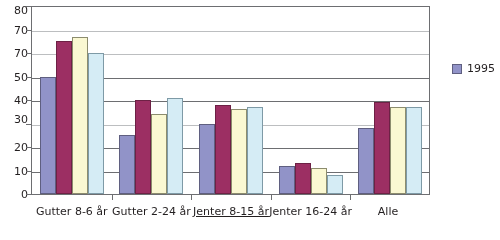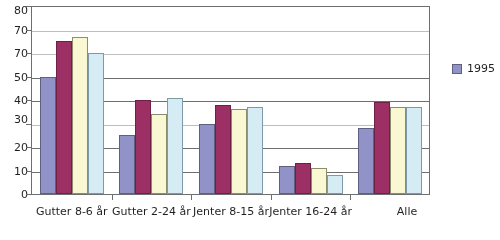--- a/index.html
+++ b/index.html
@@ -217,25 +217,25 @@
         <div class="bar s1" title="Alle 2000: 39" style="left: 23.8px; width: 16px; height: 91.65px;"></div>
         <div class="bar s2" title="Alle 2003: 37" style="left: 39.8px; width: 16px; height: 86.95px;"></div>
         <div class="bar s3" title="Alle 2007: 37" style="left: 55.8px; width: 16px; height: 86.95px;"></div>
       </div>
     </div>
 
   <div id="x-axis">
       <div class="x-cat-label" style="left: 71.8px;">Gutter 8-6 år</div>
       <div class="x-cat-label" style="left: 151.4px;">Gutter 2-24 år</div>
       <div class="x-tick-mark" style="left: 111.6px;"></div>
-      <div class="x-cat-label" style="left: 231px;">Jenter 8-15 år</div>
+      <div class="x-cat-label" style="left: 231px; text-decoration: underline;">Jenter 8-15 år</div>
       <div class="x-tick-mark" style="left: 191.2px;"></div>
       <div class="x-cat-label" style="left: 310.6px;">Jenter 16-24 år</div>
       <div class="x-tick-mark" style="left: 270.8px;"></div>
-      <div class="x-cat-label" style="left: 407px;">Alle</div>
+      <div class="x-cat-label" style="left: 388px;">Alle</div>
       <div class="x-tick-mark" style="left: 350.4px;"></div>
     </div>
 
   <div id="legend">
       <div class="legend-row">
         <span class="legend-swatch s0"></span>
         <span class="legend-label">1995</span>
       </div>
     </div>
 

